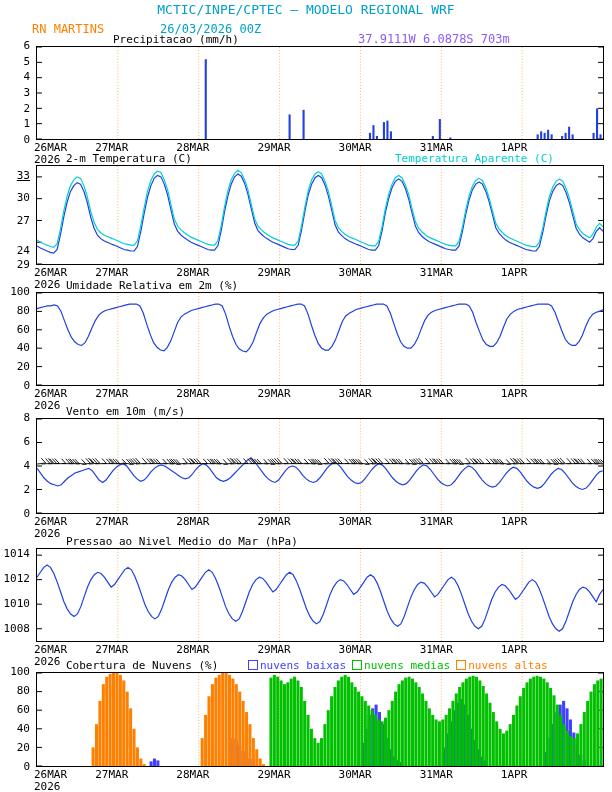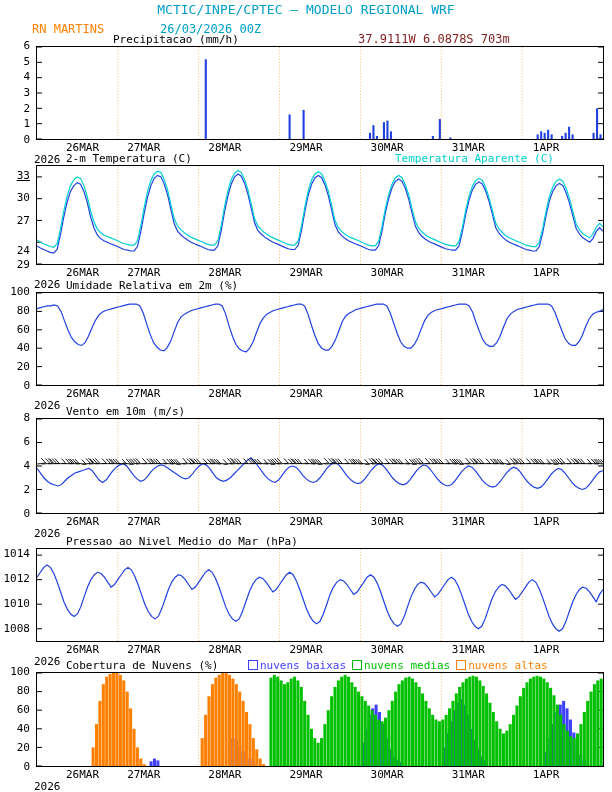--- a/index.html
+++ b/index.html
@@ -1,25 +1,25 @@
 <!DOCTYPE html>
 <html><head>
 <meta charset="utf-8">
 <style>
   html,body{margin:0;padding:0;background:#ffffff;}
   body{width:612px;height:792px;font-family:"DejaVu Sans Mono",monospace;}
   #page{position:relative;width:612px;height:792px;overflow:hidden;}
   .title{position:absolute;left:0;top:2px;width:612px;text-align:center;color:#00a0c8;font-size:13px;letter-spacing:0px;}
   .subleft{position:absolute;left:32px;top:22px;color:#ff8000;font-size:12px;}
   .subcenter{position:absolute;left:160px;top:22px;color:#00a0c8;font-size:12px;}
-  .coords{position:absolute;left:358px;top:32px;color:#7f1d1d;font-size:12px;}
+  .coords{position:absolute;left:358px;top:32px;color:#8b5cf6;font-size:12px;}
   .plotbox{position:absolute;border:1px solid #000;box-sizing:border-box;background:#fff;overflow:hidden;}
   .ptitle{position:absolute;font-size:11px;color:#000;white-space:nowrap;}
   .ylab{position:absolute;font-size:11px;color:#000;text-align:right;width:30px;}
-  .xlab{position:absolute;font-size:11px;color:#000;white-space:nowrap;margin-left:32px;}
+  .xlab{position:absolute;font-size:11px;color:#000;white-space:nowrap;}
   .yearlab{position:absolute;font-size:11px;color:#000;}
   svg{display:block;}
   .legend{position:absolute;font-size:11px;white-space:nowrap;text-align:right;}
   .lgbox{display:inline-block;width:8px;height:8px;border:1px solid #000;vertical-align:-1px;margin-right:2px;}
 </style>
 </head>
 <body>
 
 <div id="page">
 

